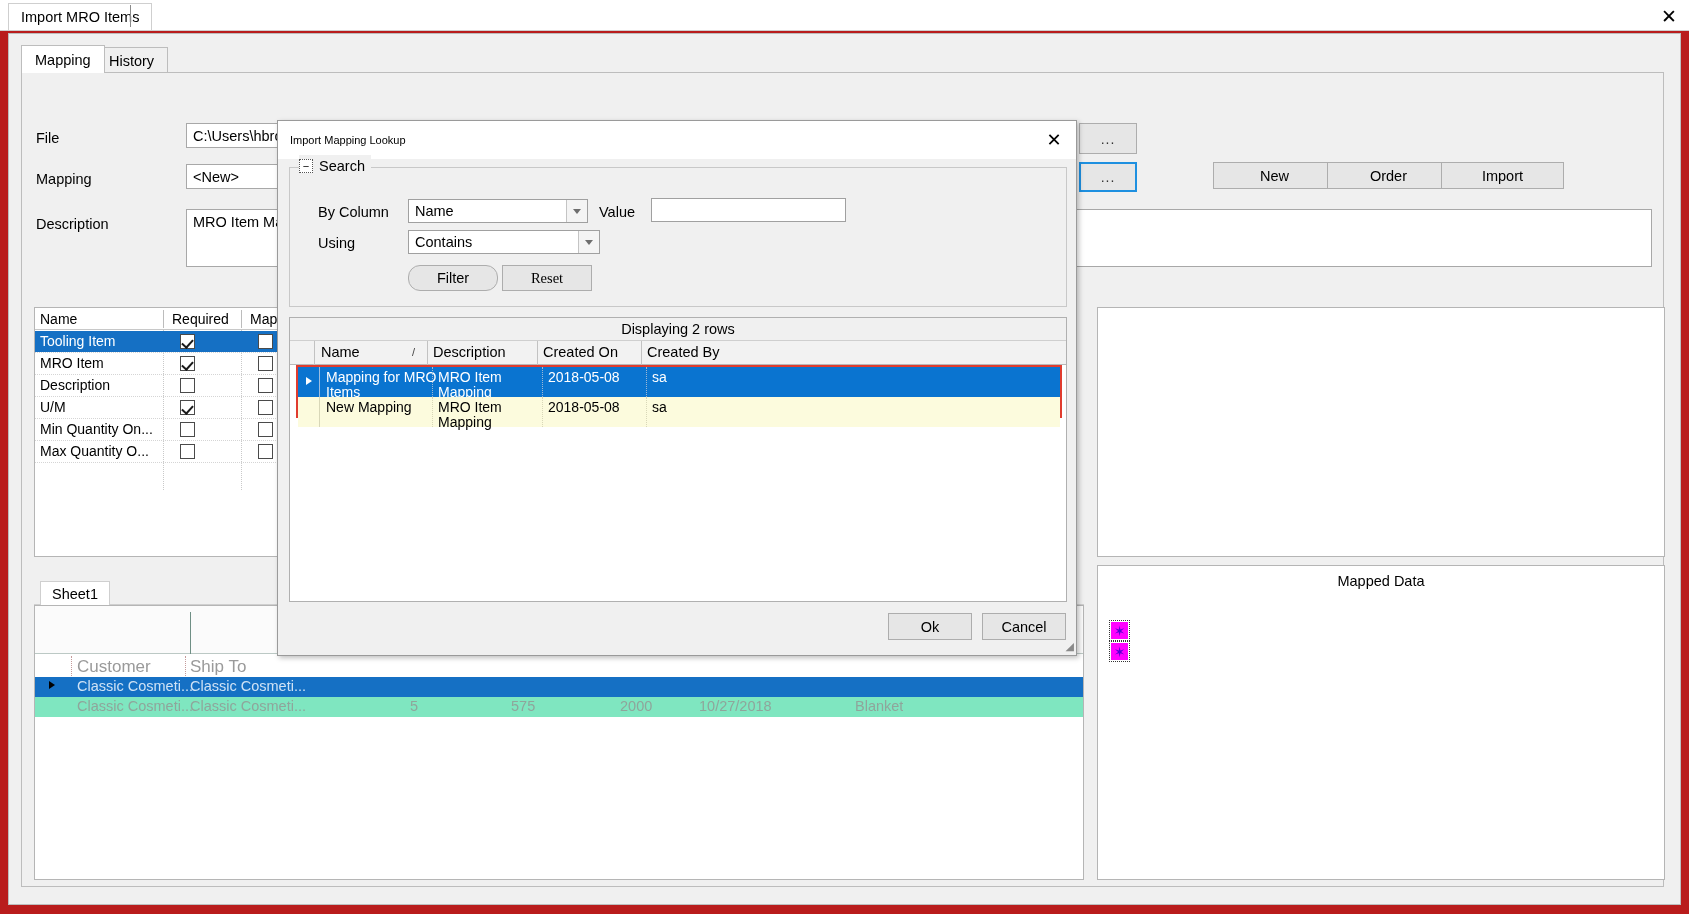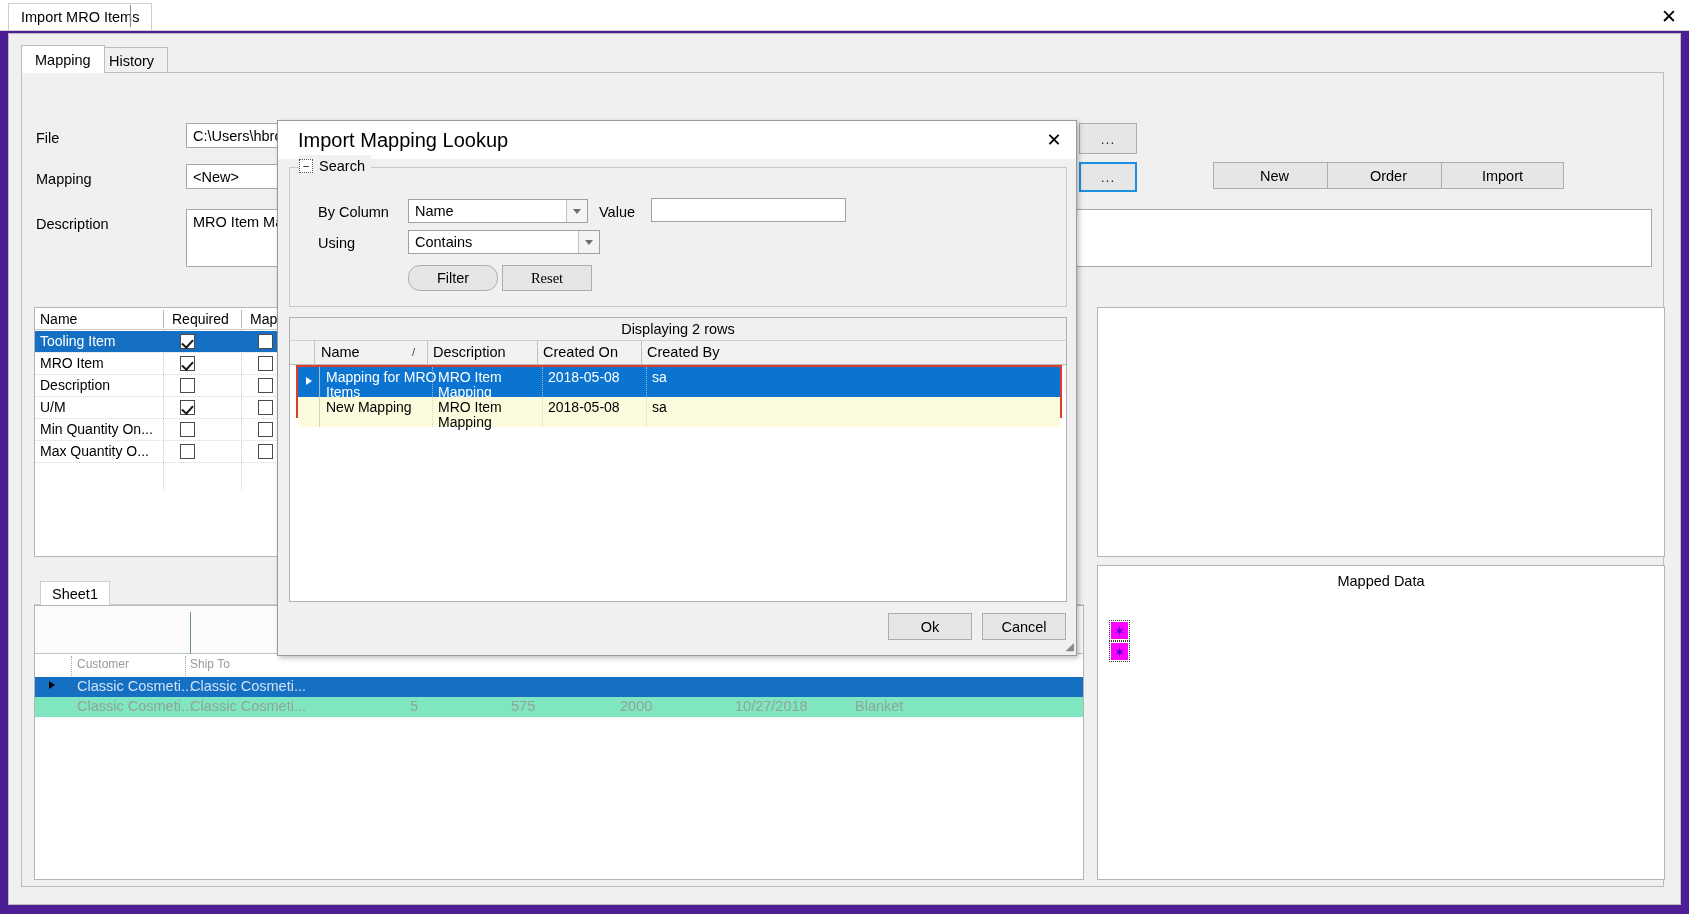--- a/index.html
+++ b/index.html
@@ -5,21 +5,21 @@
   * { box-sizing: border-box; }
   html, body {
     margin: 0; padding: 0;
     width: 1689px; height: 914px;
     background: #ffffff;
     font-family: "Liberation Sans", sans-serif;
     font-size: 14.5px;
     color: #000000;
     overflow: hidden;
   }
-  #root { position: relative; width: 1689px; height: 914px; background: #4c1d95; }
+  #root { position: relative; width: 1689px; height: 914px; background: #b91c1c; }
 
   
   .winbar { position: absolute; left:0; top:0; width:1689px; height:31px; background:#ffffff; }
   .doc-tab {
     position:absolute; left:8px; top:3px; height:27px; padding:0 12px;
     display:flex; align-items:center; background:#ffffff;
     border:1px solid #cfcfcf; border-bottom:none; font-size:14.5px;
   }
   .doc-tab-caret { position:absolute; left:130px; top:5px; width:1px; height:22px; background:#8a8a8a; }
   .win-close {
@@ -97,21 +97,21 @@
   .sheet-tabstrip { position:absolute; left:0; top:16px; width:1050px; height:24px; background:#f0f0f0; border-bottom:1px solid #cfcfcf; }
   .sheet-tab {
     position:absolute; left:6px; top:0; height:24px; padding:0 11px;
     background:#ffffff; border:1px solid #cfcfcf; border-bottom:none;
     display:flex; align-items:center; font-size:14.5px;
   }
   .sheet-grid { position:absolute; left:0; top:40px; width:1050px; height:275px; background:#ffffff; border:1px solid #b5b5b5; }
   .sg-blank { position:absolute; left:0; top:0; width:100%; height:48px; background:#fbfbfb; border-bottom:1px solid #bcc9c5; }
   .sg-divider { position:absolute; top:6px; width:1px; height:42px; background:#6f8f85; }
   .sg-head { position:absolute; left:0; top:49px; width:100%; height:22px; background:#ffffff; }
-  .sg-hc { position:absolute; top:2px; font-size:12px; color:#9a9a9a; }
+  .sg-hc { position:absolute; top:2px; font-size:17px; color:#9a9a9a; }
   .sg-hsep { position:absolute; top:1px; width:1px; height:20px; border-left:1px dotted #c59b9b; }
   .sg-row { position:absolute; left:0; width:100%; height:20px; font-size:14.5px; }
   .sg-row.sel { background:#1570c4; color:#cfe2f5; }
   .sg-row.green { background:#7fe6c0; color:#8fa59b; }
   .sg-cell { position:absolute; top:1px; white-space:nowrap; overflow:hidden; }
   .sg-rowhdr { position:absolute; left:0; width:36px; height:100%; }
   .sg-arrow { position:absolute; left:14px; top:4px; width:0;height:0;
      border-left:6px solid #000; border-top:4px solid transparent; border-bottom:4px solid transparent; }
 
   
@@ -128,21 +128,21 @@
   
   .modal {
     position:absolute; left:277px; top:120px; width:800px; height:536px;
     background:#f0f0f0; border:1px solid #9a9a9a;
     box-shadow:2px 2px 5px rgba(0,0,0,.25);
   }
   .modal-title {
     position:absolute; left:0; top:0; width:100%; height:38px;
     background:#ffffff; display:flex; align-items:center;
   }
-  .modal-title span.t { margin-left:20px; font-size:20px; }
+  .modal-title span.t { margin-left:12px; font-size:11px; }
   .modal-x {
     position:absolute; right:10px; top:8px; width:24px; height:22px;
     display:flex; align-items:center; justify-content:center; font-size:18px; cursor:pointer;
   }
   .group {
     position:absolute; left:11px; top:46px; width:778px; height:140px;
     background:#f0f0f0; border:1px solid #c8c8c8; border-top:none;
   }
   .group-line { position:absolute; left:0; top:0; width:100%; height:1px; background:#c8c8c8; }
   .group-legend {
@@ -328,21 +328,21 @@
             <div class="sg-cell" style="left:42px;">Classic Cosmeti...</div>
             <div class="sg-cell" style="left:155px;">Classic Cosmeti...</div>
           </div>
           <div class="sg-row green" style="top:91px;">
             <div class="sg-rowhdr"></div>
             <div class="sg-cell" style="left:42px;">Classic Cosmeti...</div>
             <div class="sg-cell" style="left:155px;">Classic Cosmeti...</div>
             <div class="sg-cell" style="left:375px;">5</div>
             <div class="sg-cell" style="left:476px;">575</div>
             <div class="sg-cell" style="left:585px;">2000</div>
-            <div class="sg-cell" style="left:700px;">10/27/2018</div>
+            <div class="sg-cell" style="left:664px;">10/27/2018</div>
             <div class="sg-cell" style="left:820px;">Blanket</div>
           </div>
         </div>
       </div>
 
       <div class="mapped-panel">
         <div class="mapped-title">Mapped Data</div>
         <div class="purple-icon focused" style="left:13px; top:56px;">✶</div>
         <div class="purple-icon focused" style="left:13px; top:77px;">✶</div>
       </div>

